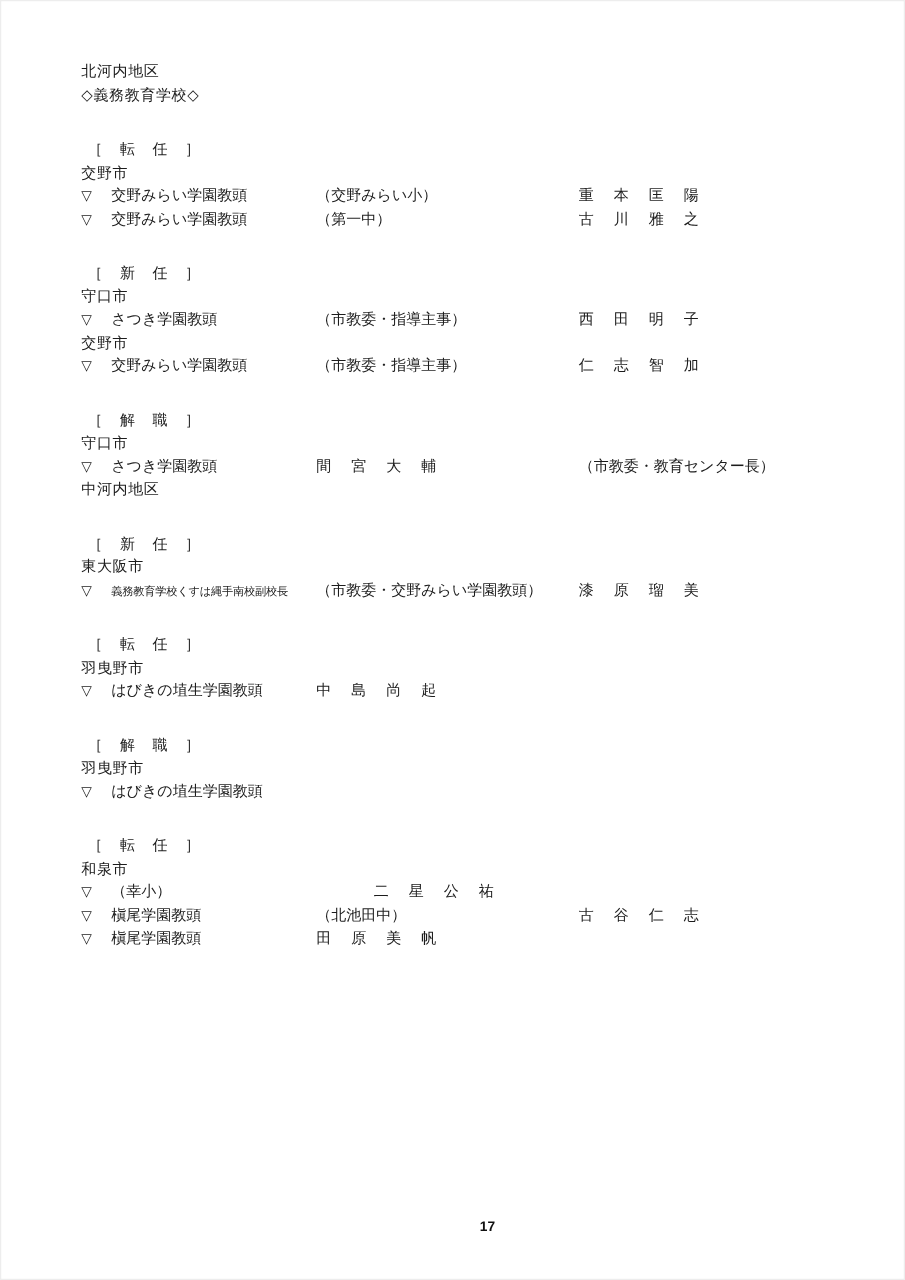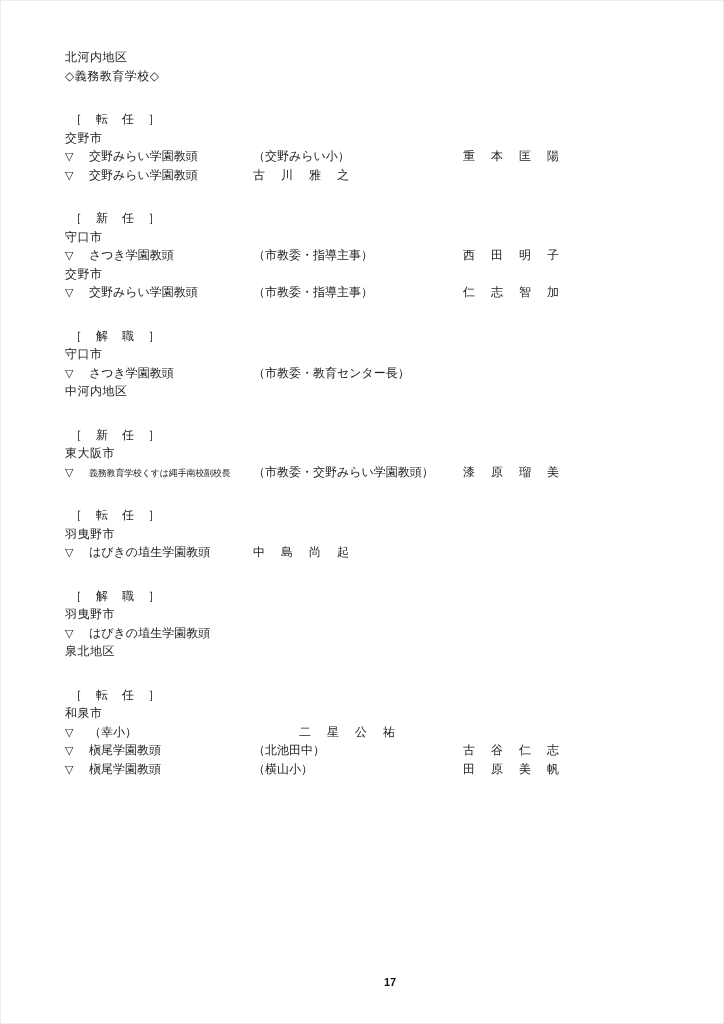--- a/index.html
+++ b/index.html
@@ -81,20 +81,21 @@
       <div class="line city">交野市</div>
       <div class="line entry">
         <span class="marker">▽</span>
         <span class="position">交野みらい学園教頭</span>
         <span class="col-middle">（交野みらい小）</span>
         <span class="col-right name">重　本　匡　陽</span>
       </div>
       <div class="line entry">
         <span class="marker">▽</span>
         <span class="position">交野みらい学園教頭</span>
+        <span class="col-middle">（第一中）</span>
         <span class="col-right name">古　川　雅　之</span>
       </div>
       <div class="line status">［　新　任　］</div>
       <div class="line city">守口市</div>
       <div class="line entry">
         <span class="marker">▽</span>
         <span class="position">さつき学園教頭</span>
         <span class="col-middle">（市教委・指導主事）</span>
         <span class="col-right name">西　田　明　子</span>
       </div>
@@ -103,20 +104,21 @@
         <span class="marker">▽</span>
         <span class="position">交野みらい学園教頭</span>
         <span class="col-middle">（市教委・指導主事）</span>
         <span class="col-right name">仁　志　智　加</span>
       </div>
       <div class="line status">［　解　職　］</div>
       <div class="line city">守口市</div>
       <div class="line entry">
         <span class="marker">▽</span>
         <span class="position">さつき学園教頭</span>
+        <span class="col-middle name">間　宮　大　輔</span>
         <span class="col-right">（市教委・教育センター長）</span>
       </div>
       <div class="line district">中河内地区</div>
       <div class="line status">［　新　任　］</div>
       <div class="line city">東大阪市</div>
       <div class="line entry">
         <span class="marker">▽</span>
         <span class="position small">義務教育学校くすは縄手南校副校長</span>
         <span class="col-middle">（市教委・交野みらい学園教頭）</span>
         <span class="col-right name">漆　原　瑠　美</span>
@@ -127,35 +129,33 @@
         <span class="marker">▽</span>
         <span class="position">はびきの埴生学園教頭</span>
         <span class="col-right name">中　島　尚　起</span>
       </div>
       <div class="line status">［　解　職　］</div>
       <div class="line city">羽曳野市</div>
       <div class="line entry">
         <span class="marker">▽</span>
         <span class="position">はびきの埴生学園教頭</span>
       </div>
-      <div class="line district">泉北地区</div>
       <div class="line status">［　転　任　］</div>
       <div class="line city">和泉市</div>
       <div class="line entry">
         <span class="marker">▽</span>
         <span class="col-middle">（幸小）</span>
         <span class="col-right name">二　星　公　祐</span>
       </div>
       <div class="line entry">
         <span class="marker">▽</span>
         <span class="position">槇尾学園教頭</span>
         <span class="col-middle">（北池田中）</span>
         <span class="col-right name">古　谷　仁　志</span>
       </div>
       <div class="line entry">
         <span class="marker">▽</span>
         <span class="position">槇尾学園教頭</span>
-        <span class="col-middle">（横山小）</span>
         <span class="col-right name">田　原　美　帆</span>
       </div>
     </div>
   <div class="page-number">17</div>
 </div>
 
 </body></html>

